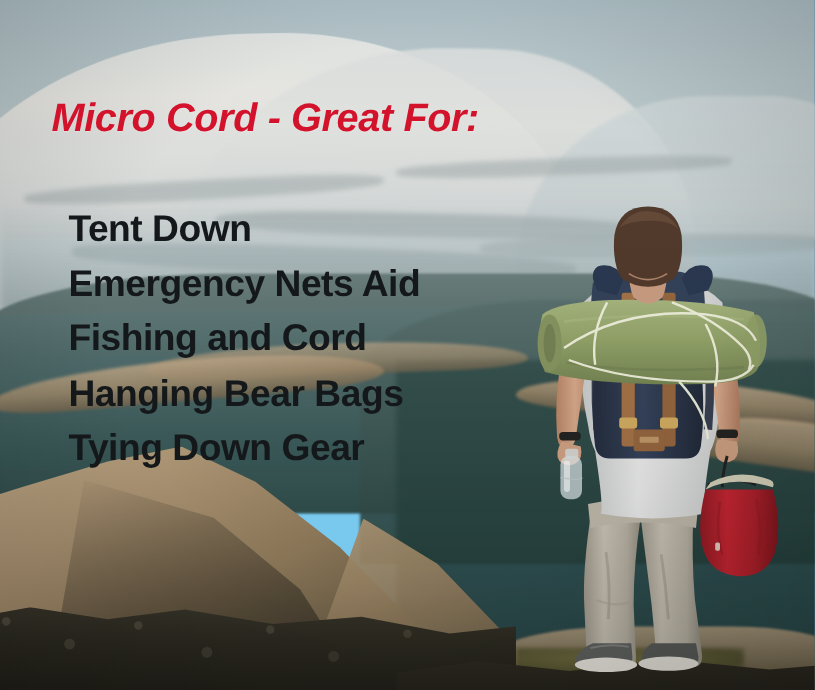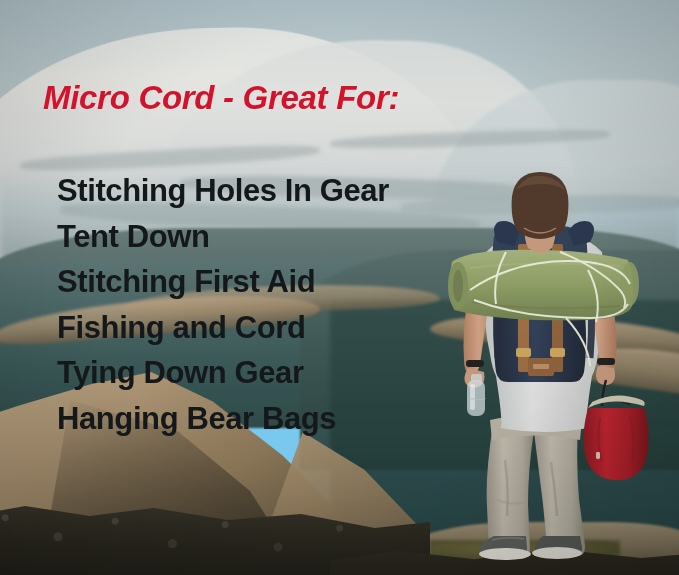--- a/index.html
+++ b/index.html
@@ -402,21 +402,20 @@
       <path d="M524 228 q16 10 32 0" stroke="#a87f66" stroke-width="1.4" fill="none"></path>
     </g>
   </svg>
 
   <div class="layer" id="grade"></div>
   <div class="layer" id="vignette"></div>
 
   <div id="headline">Micro Cord - Great For:</div>
 
   <ul id="bullet-list">
-    <li>Stitching Holes In Gear</li>
     <li>Tent Down</li>
-    <li>Stitching First Aid</li>
+    <li>Emergency Nets Aid</li>
     <li>Fishing and Cord</li>
+    <li>Hanging Bear Bags</li>
     <li>Tying Down Gear</li>
-    <li>Hanging Bear Bags</li>
   </ul>
 
 </div>
 
 </body></html>

